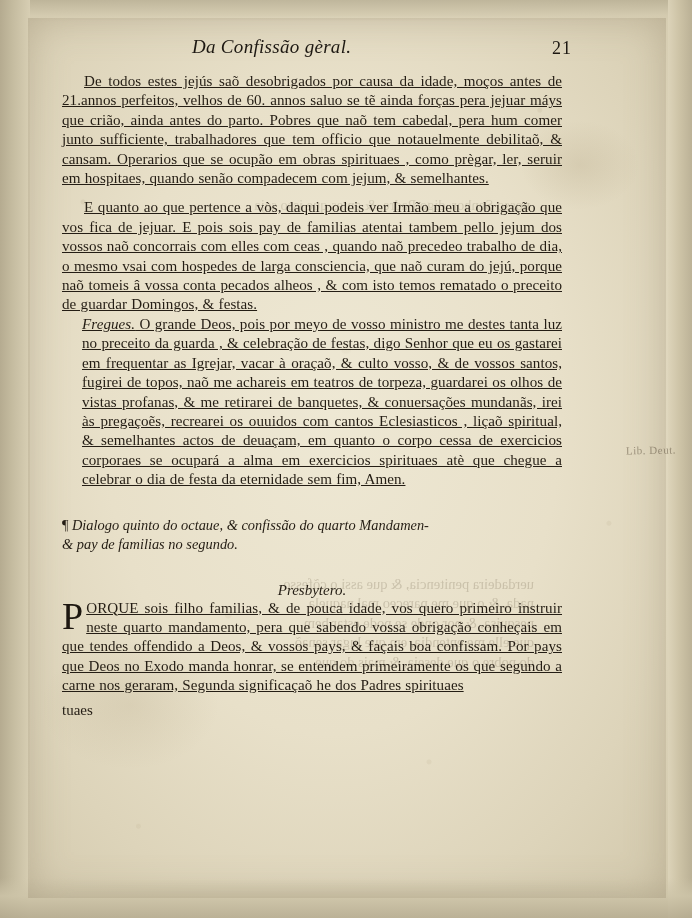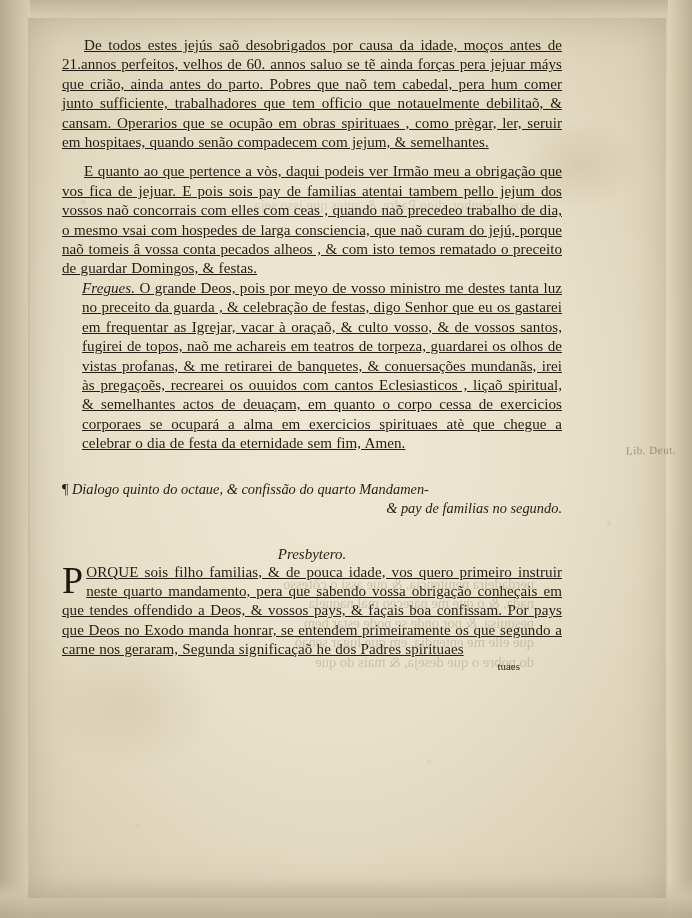--- a/index.html
+++ b/index.html
@@ -128,21 +128,21 @@
     line-height: 19px;
     text-align: center;
     color: #241d14;
   }
   .dialog-head .pilcrow {
     font-style: normal;
     font-size: 14px;
   }
   .dialog-head .l1 { display: block; text-align: left; }
   .dialog-head .l2 { display: block; text-align: center; padding-left: 26px;}
-  .dialog-head .l3 { display: block; text-align: right; }
+  .dialog-head .l3 { display: block; text-align: left; }
 
   .speaker {
     margin-top: 28px;
     text-align: center;
     font-style: italic;
     font-size: 15px;
     color: #241d14;
   }
 
   .dropcap-para {
@@ -152,22 +152,23 @@
   .dropcap {
     float: left;
     font-size: 38px;
     line-height: 30px;
     padding: 2px 3px 0 0;
     font-family: "Liberation Serif", serif;
     color: #1d1710;
   }
 
   .catchword {
-    text-align: right;
-    font-size: 11px;
+    margin-top: 6px;
+    text-align: left;
+    font-size: 15px;
     padding-right: 42px;
     color: #241d14;
   }
 
   
   .ghost {
     position: absolute;
     left: 64px;
     top: 575px;
     width: 470px;
@@ -227,20 +228,24 @@
     nada, &amp; o que me pareceo mal naquela<br>
     pesquisa, &amp; por onde se pode estar bem<br>
     que elle me entendia, em que lugar senaõ<br>
     do pobre o que deseja, &amp; mais do que
   </div>
 
   <div class="margin-note">Lib. Deut.</div>
 
   <div class="textblock">
 
+    <div class="header">
+      <div class="running-title">Da Confissão gèral.</div>
+      <div class="folio">21</div>
+    </div>
 
     <p class="para indent">De todos estes jejús saõ desobrigados por causa da idade, moços antes de 21.annos perfeitos, velhos de 60. annos saluo se tẽ ainda forças pera jejuar máys que crião, ainda antes do parto. Pobres que naõ tem cabedal, pera hum comer junto sufficiente, trabalhadores que tem officio que notauelmente debilitaõ, &amp; cansam. Operarios que se ocupão em obras spirituaes , como prègar, ler, seruir em hospitaes, quando senão compadecem com jejum, &amp; semelhantes.</p>
 
     <div class="blockgap"></div>
 
     <p class="para indent">E quanto ao que pertence a vòs, daqui podeis ver Irmão meu a obrigação que vos fica de jejuar. E pois sois pay de familias atentai tambem pello jejum dos vossos naõ concorrais com elles com ceas , quando naõ precedeo trabalho de dia, o mesmo vsai com hospedes de larga consciencia, que naõ curam do jejú, porque naõ tomeis â vossa conta pecados alheos , &amp; com isto temos rematado o preceito de guardar Domingos, &amp; festas.</p>
 
     <p class="para"><span class="it">Fregues.</span><span> O grande Deos, pois por meyo de vosso ministro me destes tanta luz no preceito da guarda , &amp; celebração de festas, digo Senhor que eu os gastarei em frequentar as Igrejar, vacar à oraçaõ, &amp; culto vosso, &amp; de vossos santos, fugirei de topos, naõ me achareis em teatros de torpeza, guardarei os olhos de vistas profanas, &amp; me retirarei de banquetes, &amp; conuersações mundanãs, irei às pregaçoẽs, recrearei os ouuidos com cantos Eclesiasticos , liçaõ spiritual, &amp; semelhantes actos de deuaçam, em quanto o corpo cessa de exercicios corporaes se ocupará a alma em exercicios spirituaes atè que chegue a celebrar o dia de festa da eternidade sem fim, Amen.</span></p>
 
     <div class="dialog-head">

